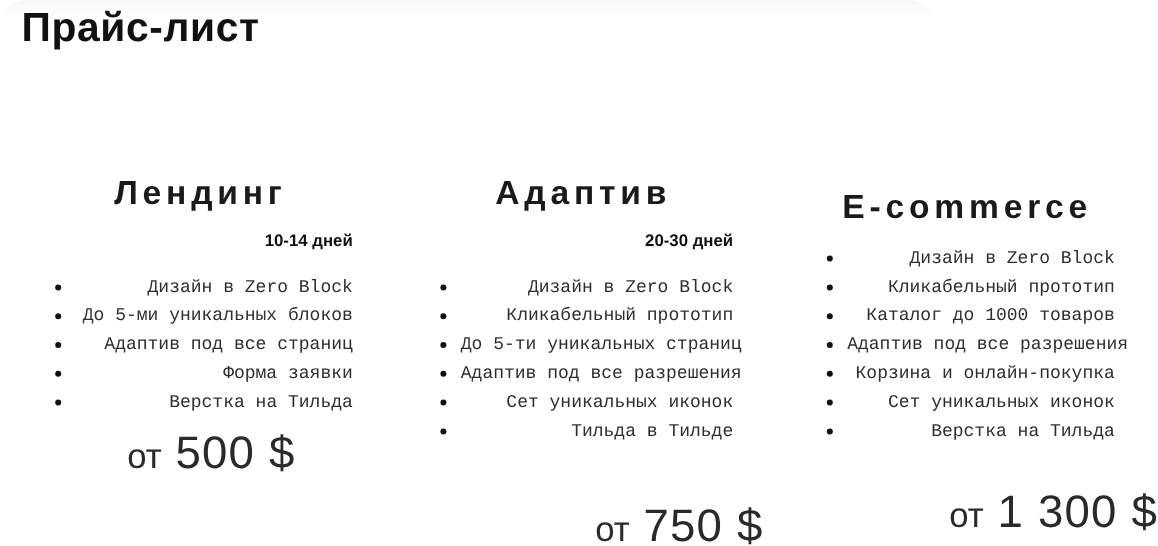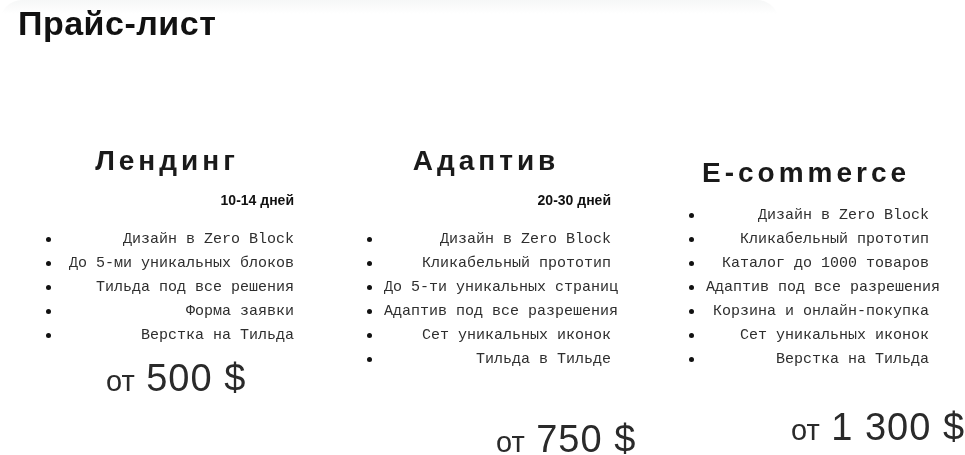--- a/index.html
+++ b/index.html
@@ -111,21 +111,21 @@
     <span class="feature-text">Дизайн в Zero Block</span>
   </li>
 
   <li class="feature-item">
     <span class="bullet-dot"></span>
     <span class="feature-text">До 5-ми уникальных блоков</span>
   </li>
 
   <li class="feature-item">
     <span class="bullet-dot"></span>
-    <span class="feature-text">Тильда под все решения</span>
+    <span class="feature-text">Адаптив под все страниц</span>
   </li>
 
   <li class="feature-item">
     <span class="bullet-dot"></span>
     <span class="feature-text">Форма заявки</span>
   </li>
 
   <li class="feature-item">
     <span class="bullet-dot"></span>
     <span class="feature-text">Верстка на Тильда</span>

